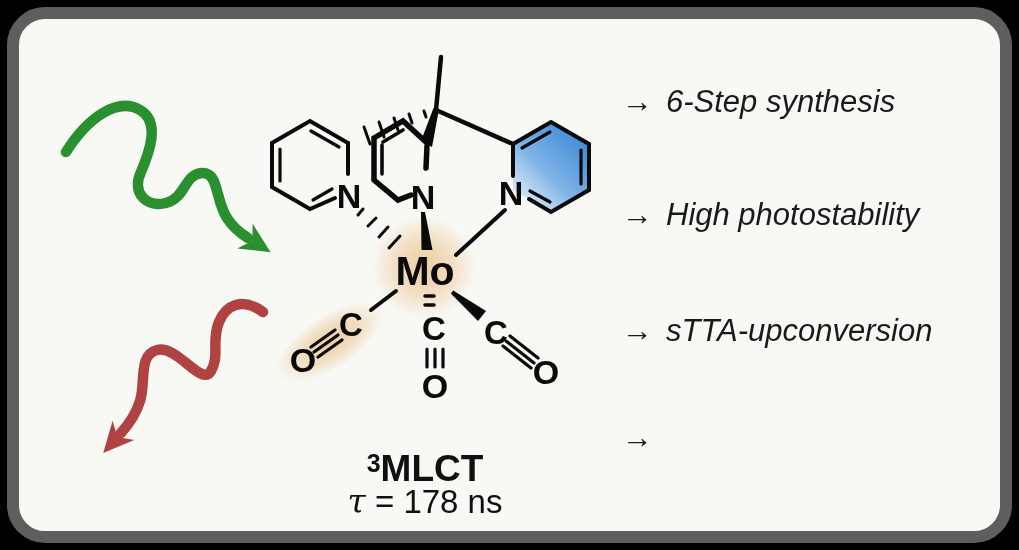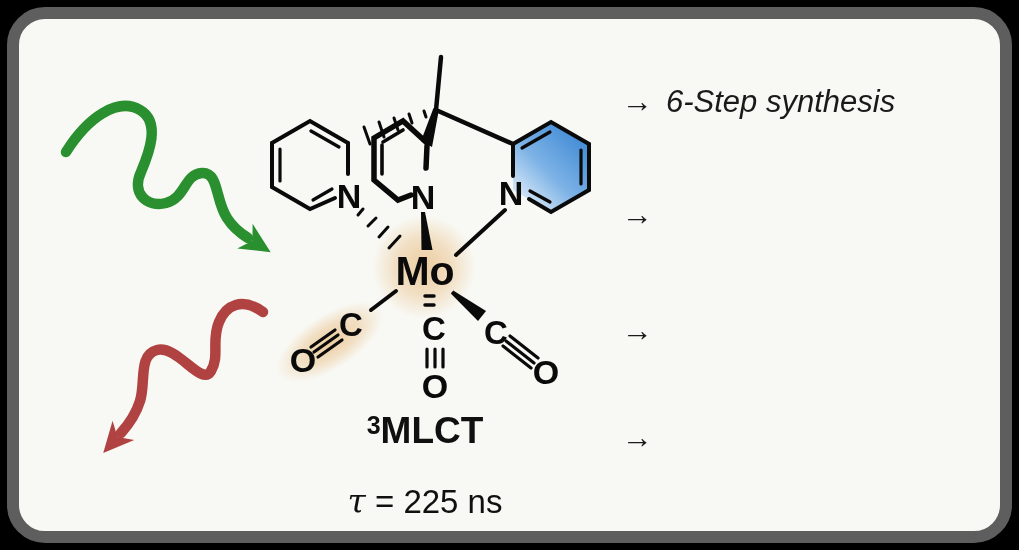--- a/index.html
+++ b/index.html
@@ -8,21 +8,21 @@
   .panel{position:absolute;left:7px;top:7px;width:1005px;height:536px;
          box-sizing:border-box;border:12px solid #5e5e5e;border-radius:38px;
          background:#f8f9f5;}
   svg.scene{position:absolute;left:0;top:0;width:1019px;height:550px;}
   .feature{position:absolute;display:flex;gap:13px;font-style:italic;
            font-size:31px;color:#1a1a1a;white-space:nowrap;}
   .f1{left:622px;top:84px}
   .f2{left:622px;top:197px}
   .f3{left:622px;top:313px}
   .f4{left:622px;top:420px}
-  .state{position:absolute;left:300px;top:410px;width:250px;text-align:center;
+  .state{position:absolute;left:300px;top:448px;width:250px;text-align:center;
          font-weight:bold;font-size:37px;color:#101010;}
   .state sup{font-size:25px;vertical-align:9px;}
   .lifetime{position:absolute;left:290px;top:482px;width:270px;text-align:center;
             font-size:33px;color:#101010;}
   .lifetime .tau{font-style:italic;font-family:"DejaVu Serif",serif;}
   .atom{font-family:"Liberation Sans",sans-serif;font-weight:600;fill:#0a0a0a;}
 </style>
 </head>
 <body>
 
@@ -150,27 +150,29 @@
       <text class="atom" x="434" y="340" font-size="33">C</text>
       <text class="atom" x="435" y="398" font-size="34">O</text>
       <text class="atom" x="496" y="344" font-size="33">C</text>
       <text class="atom" x="546" y="384" font-size="34">O</text>
     </g>
   </g>
 </svg>
 
 <div class="state"><sup>3</sup><span>MLCT</span></div>
 
-<div class="lifetime"><span class="tau">τ</span><span> = 225 ns</span></div>
+<div class="lifetime"><span class="tau">τ</span><span> = 178 ns</span></div>
 
 <div class="feature f1">
   <span>→</span>
   <span>6-Step synthesis</span>
 </div>
 <div class="feature f2">
   <span>→</span>
+  <span>High photostability</span>
 </div>
 <div class="feature f3">
   <span>→</span>
+  <span>sTTA-upconversion</span>
 </div>
 <div class="feature f4">
   <span>→</span>
 </div>
 
 </body></html>

